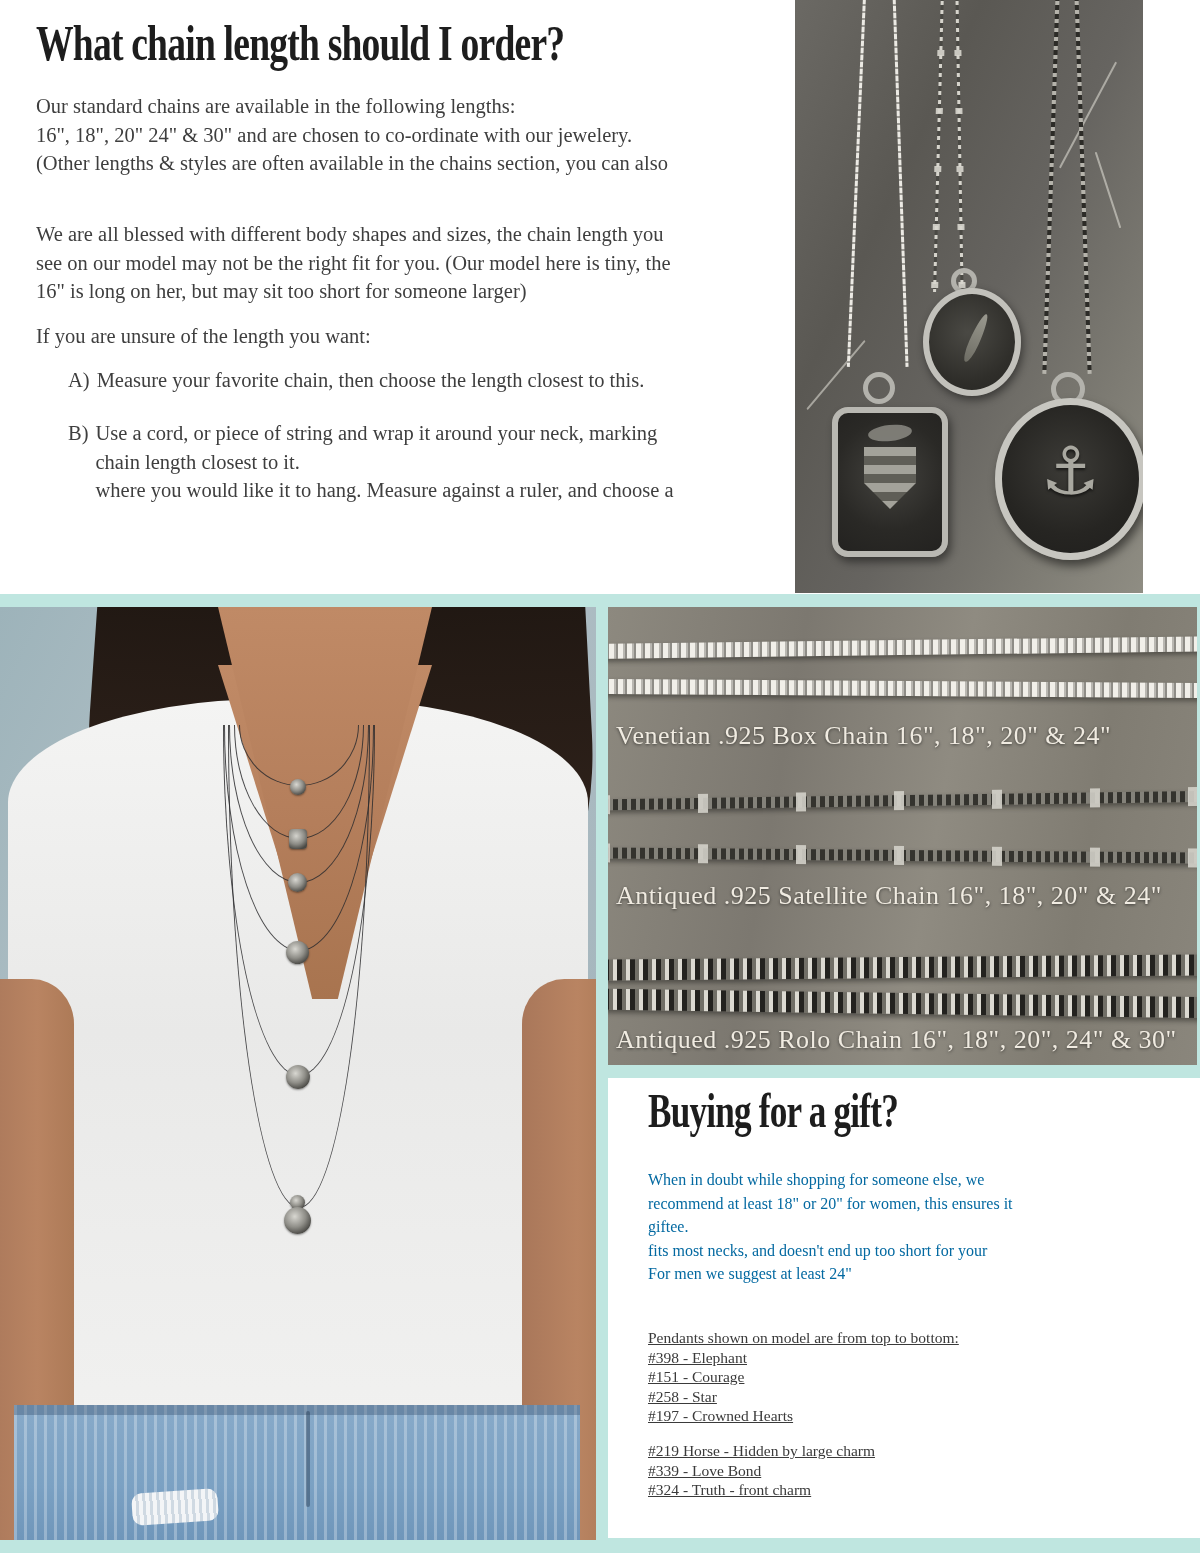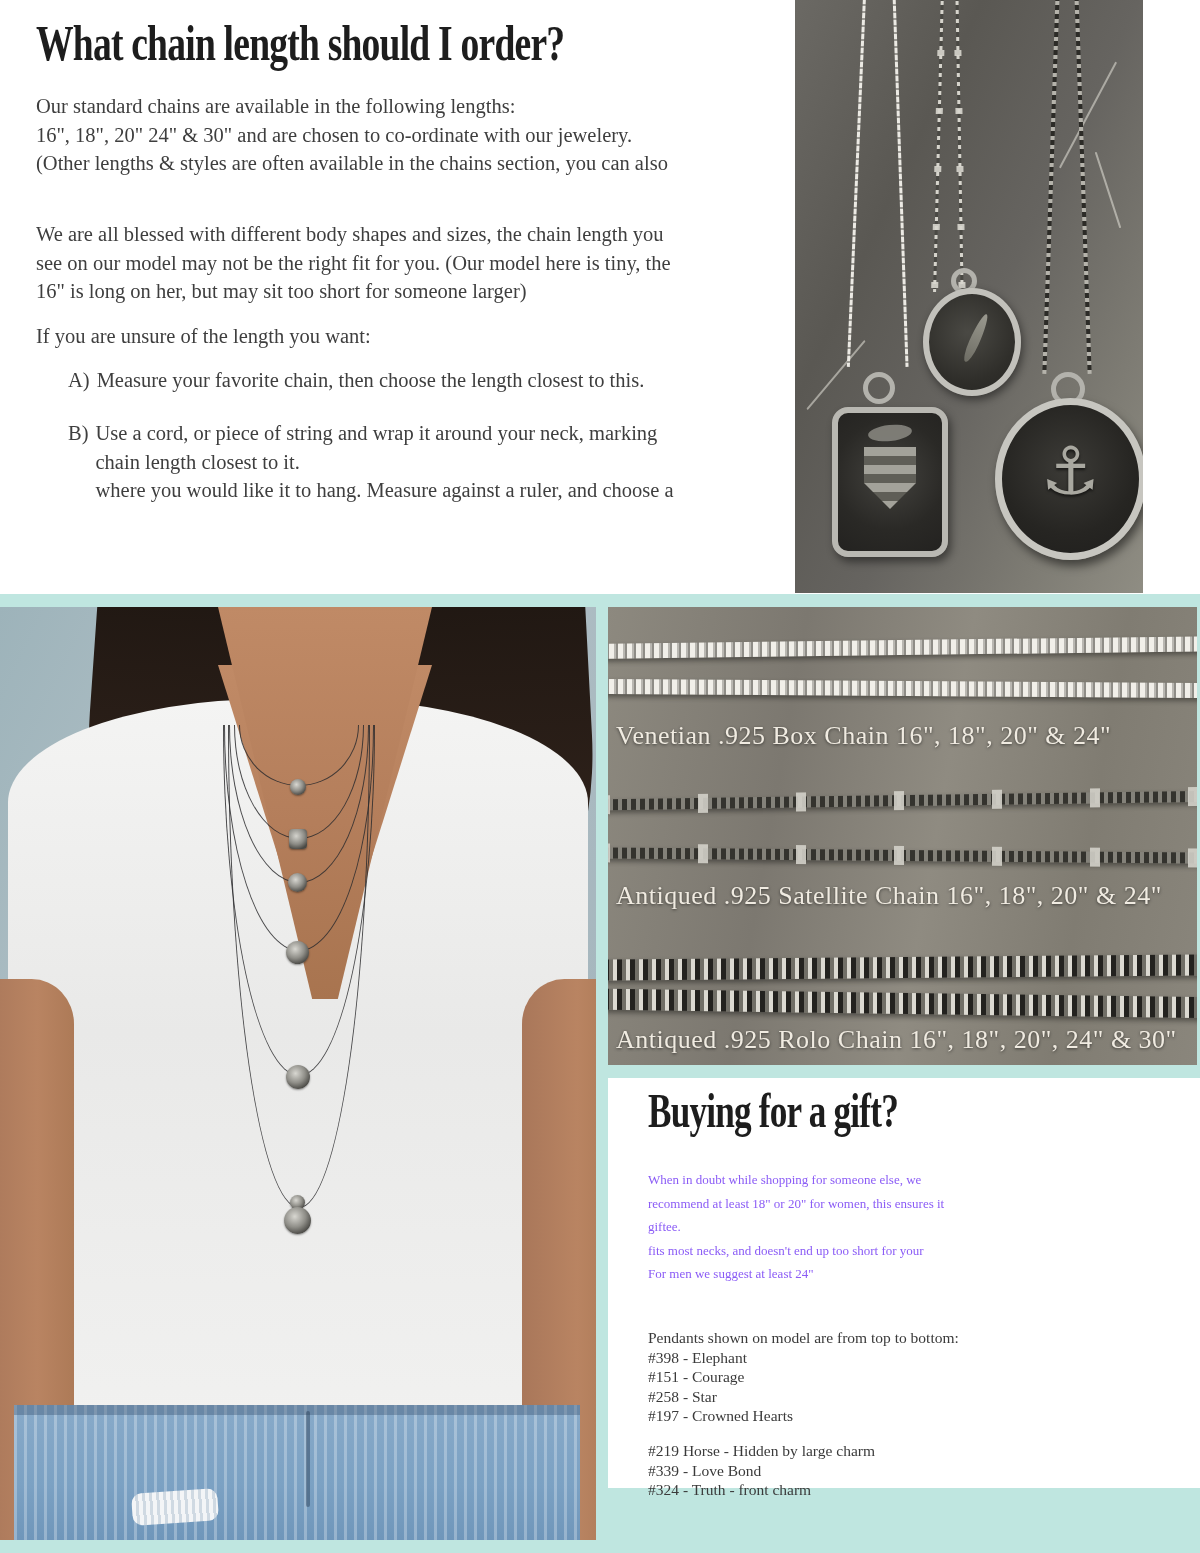--- a/index.html
+++ b/index.html
@@ -129,24 +129,24 @@
   .hchain{position:absolute;left:-8px;width:610px;border-radius:8px;box-shadow:0 3px 5px rgba(20,20,18,.45);}
   .hchain.box{height:15px;background:repeating-linear-gradient(90deg,#f1efe9 0 5px,#b9b7b1 5px 7px,#8e8c86 7px 9px);}
   .hchain.sat{height:11px;background:repeating-linear-gradient(90deg,#84827a 0 4px,#34332e 4px 9px);}
   .hchain.sat:after{content:"";position:absolute;left:0;top:-4px;width:100%;height:19px;
     background:repeating-linear-gradient(90deg,#d3d1c9 0 10px,transparent 10px 98px);border-radius:9px;opacity:.9;}
   .hchain.rolo{height:21px;background:repeating-linear-gradient(90deg,#dcdad2 0 4px,#23221f 4px 9px,#716f67 9px 13px);}
   .caption{position:absolute;left:8px;font-size:26px;color:#f0ebe1;letter-spacing:.5px;
     text-shadow:0 1px 3px rgba(30,30,28,.7);white-space:nowrap;}
 
   
-  .gift-box{left:608px;top:1078px;width:592px;height:410px;background:#ffffff;}
+  .gift-box{left:608px;top:1078px;width:592px;height:460px;background:#ffffff;}
   .gift-h{left:40px;top:8px;font-size:44px;}
-  .gift-body{left:40px;top:90px;width:530px;font-size:13px;line-height:23.5px;color:#8b5cf6;}
-  .gift-notes{left:40px;top:250px;width:530px;font-size:15.5px;line-height:19.5px;color:#3a3a3a;}
+  .gift-body{left:40px;top:90px;width:530px;font-size:16px;line-height:23.5px;color:#0369a1;}
+  .gift-notes{left:40px;top:250px;width:530px;font-size:15.5px;line-height:19.5px;color:#3a3a3a;text-decoration:underline;}
 </style>
 </head>
 <body>
 
 <div class="abs teal-bg"></div>
 
 <div class="abs intro-col">
   <div class="abs h1 display-heading">
     <span class="squeeze">What chain length should I order?</span>
   </div>

